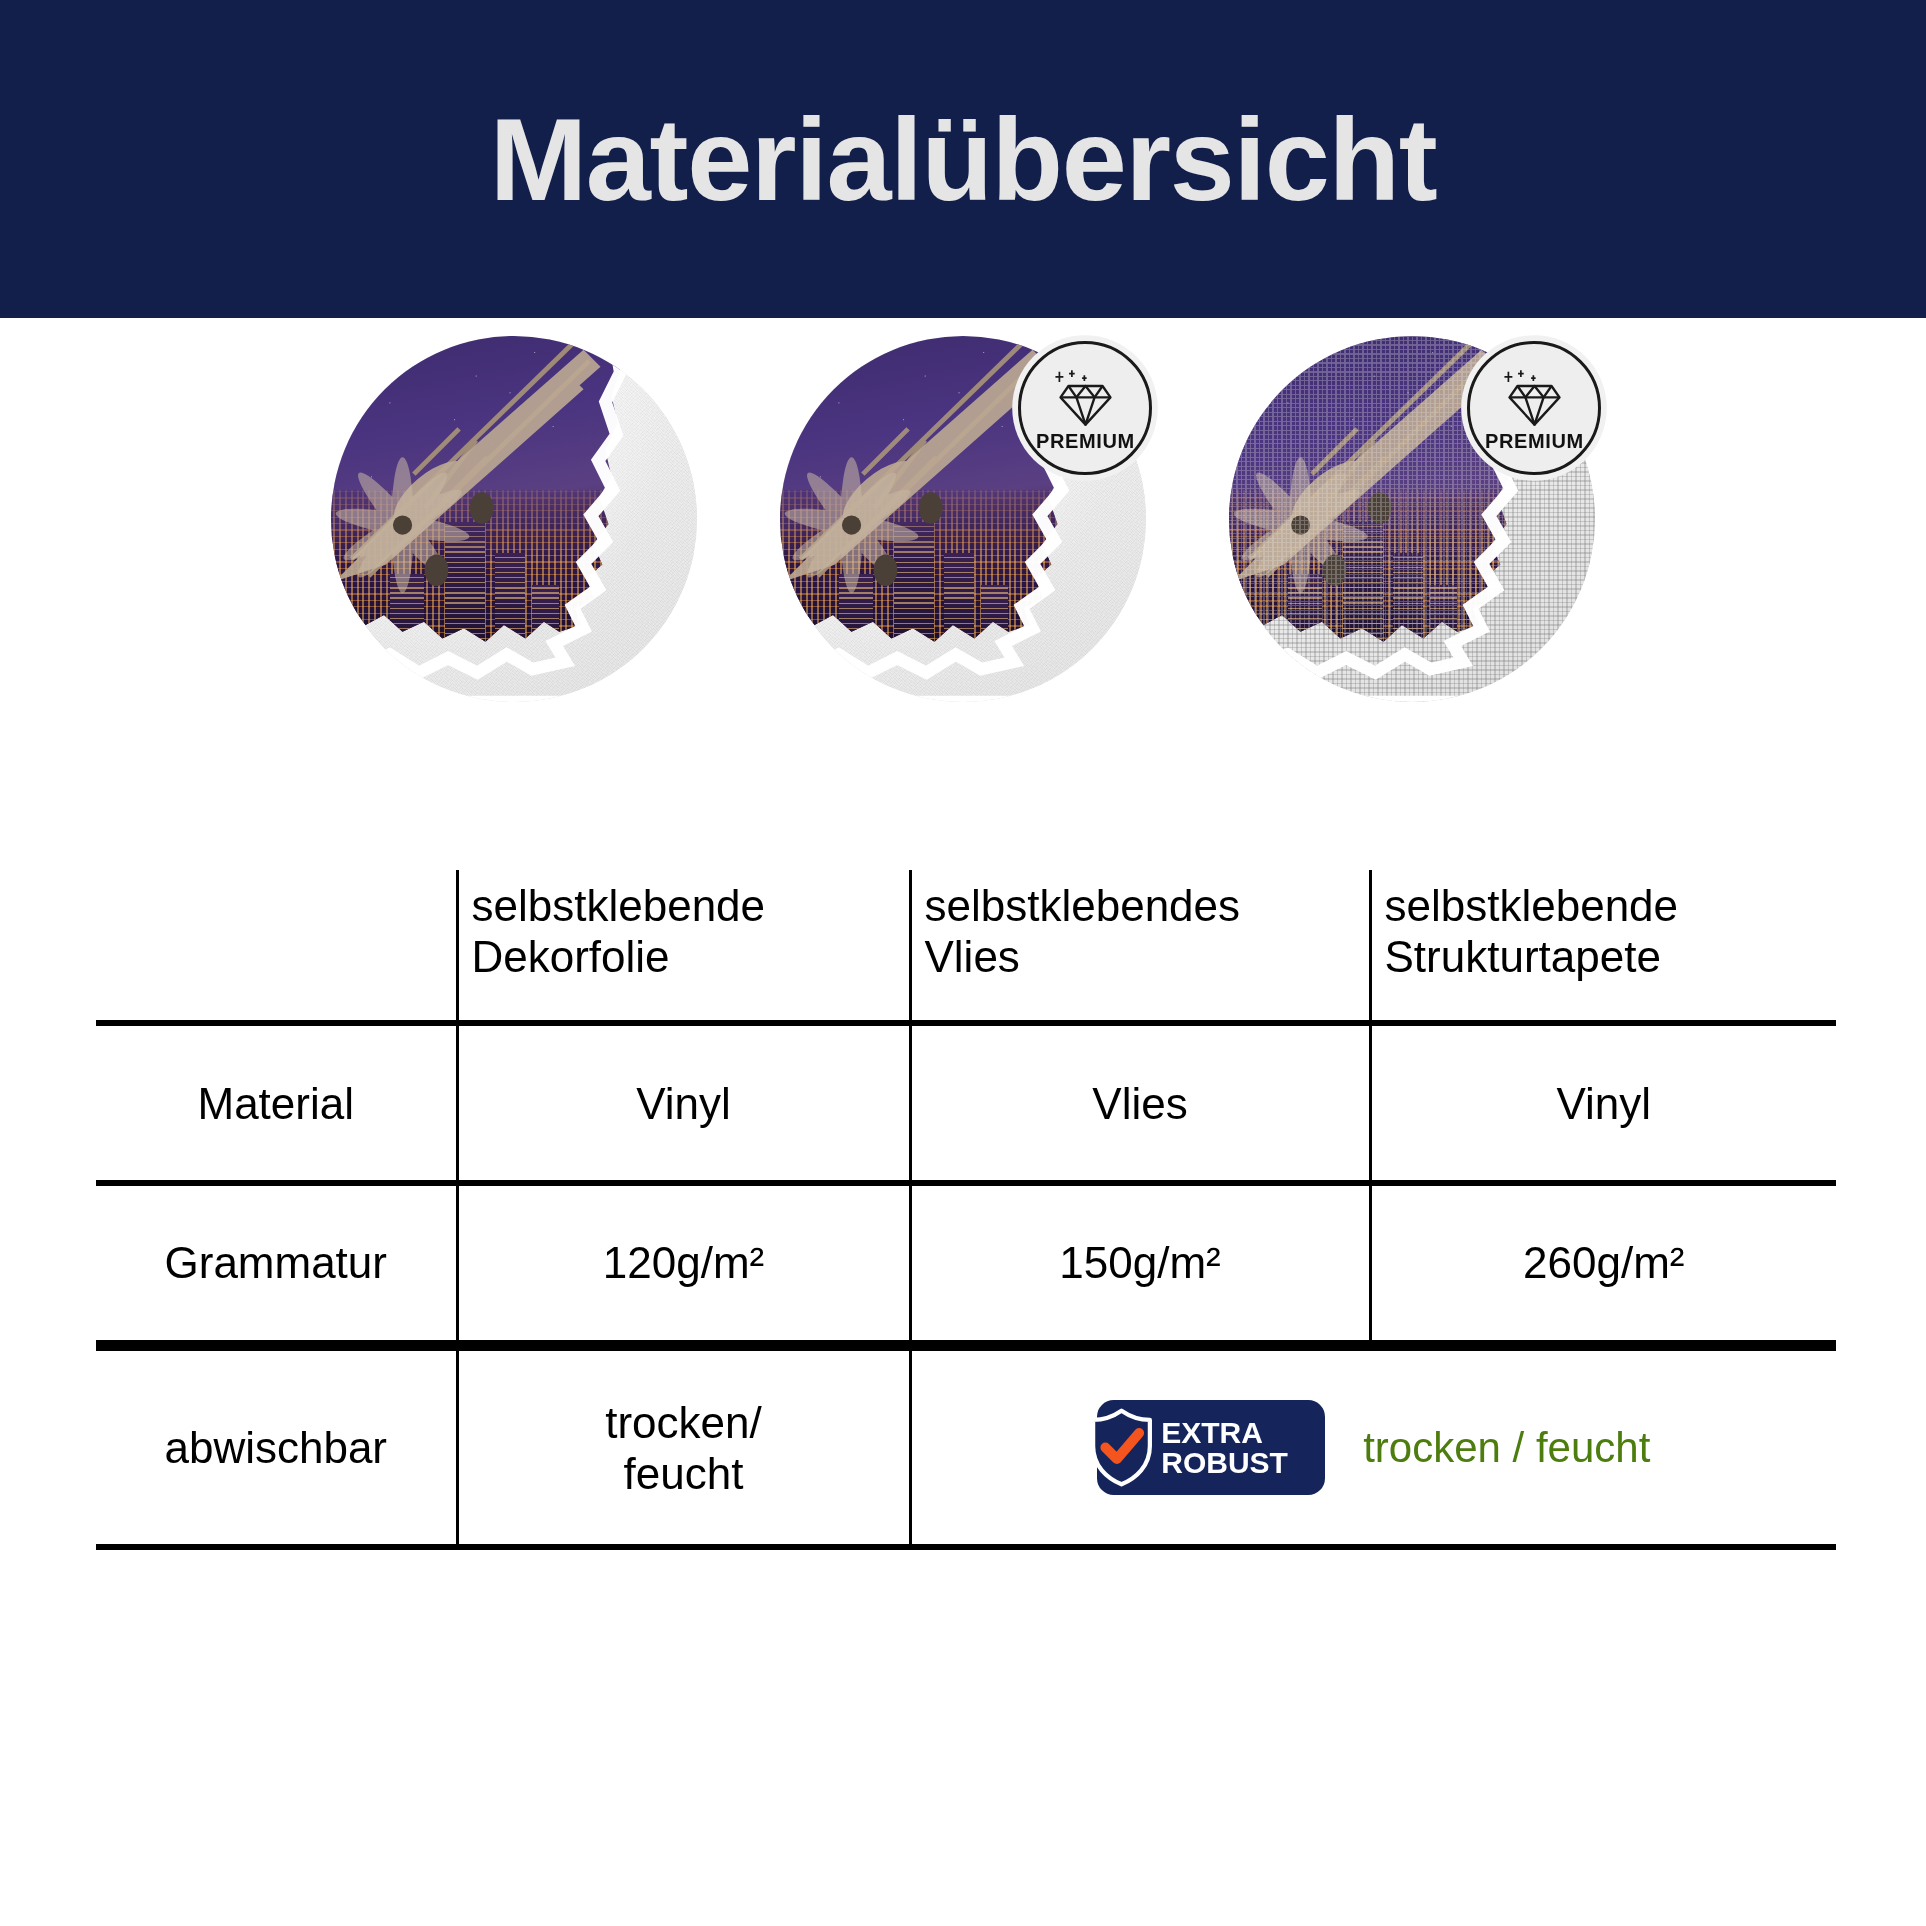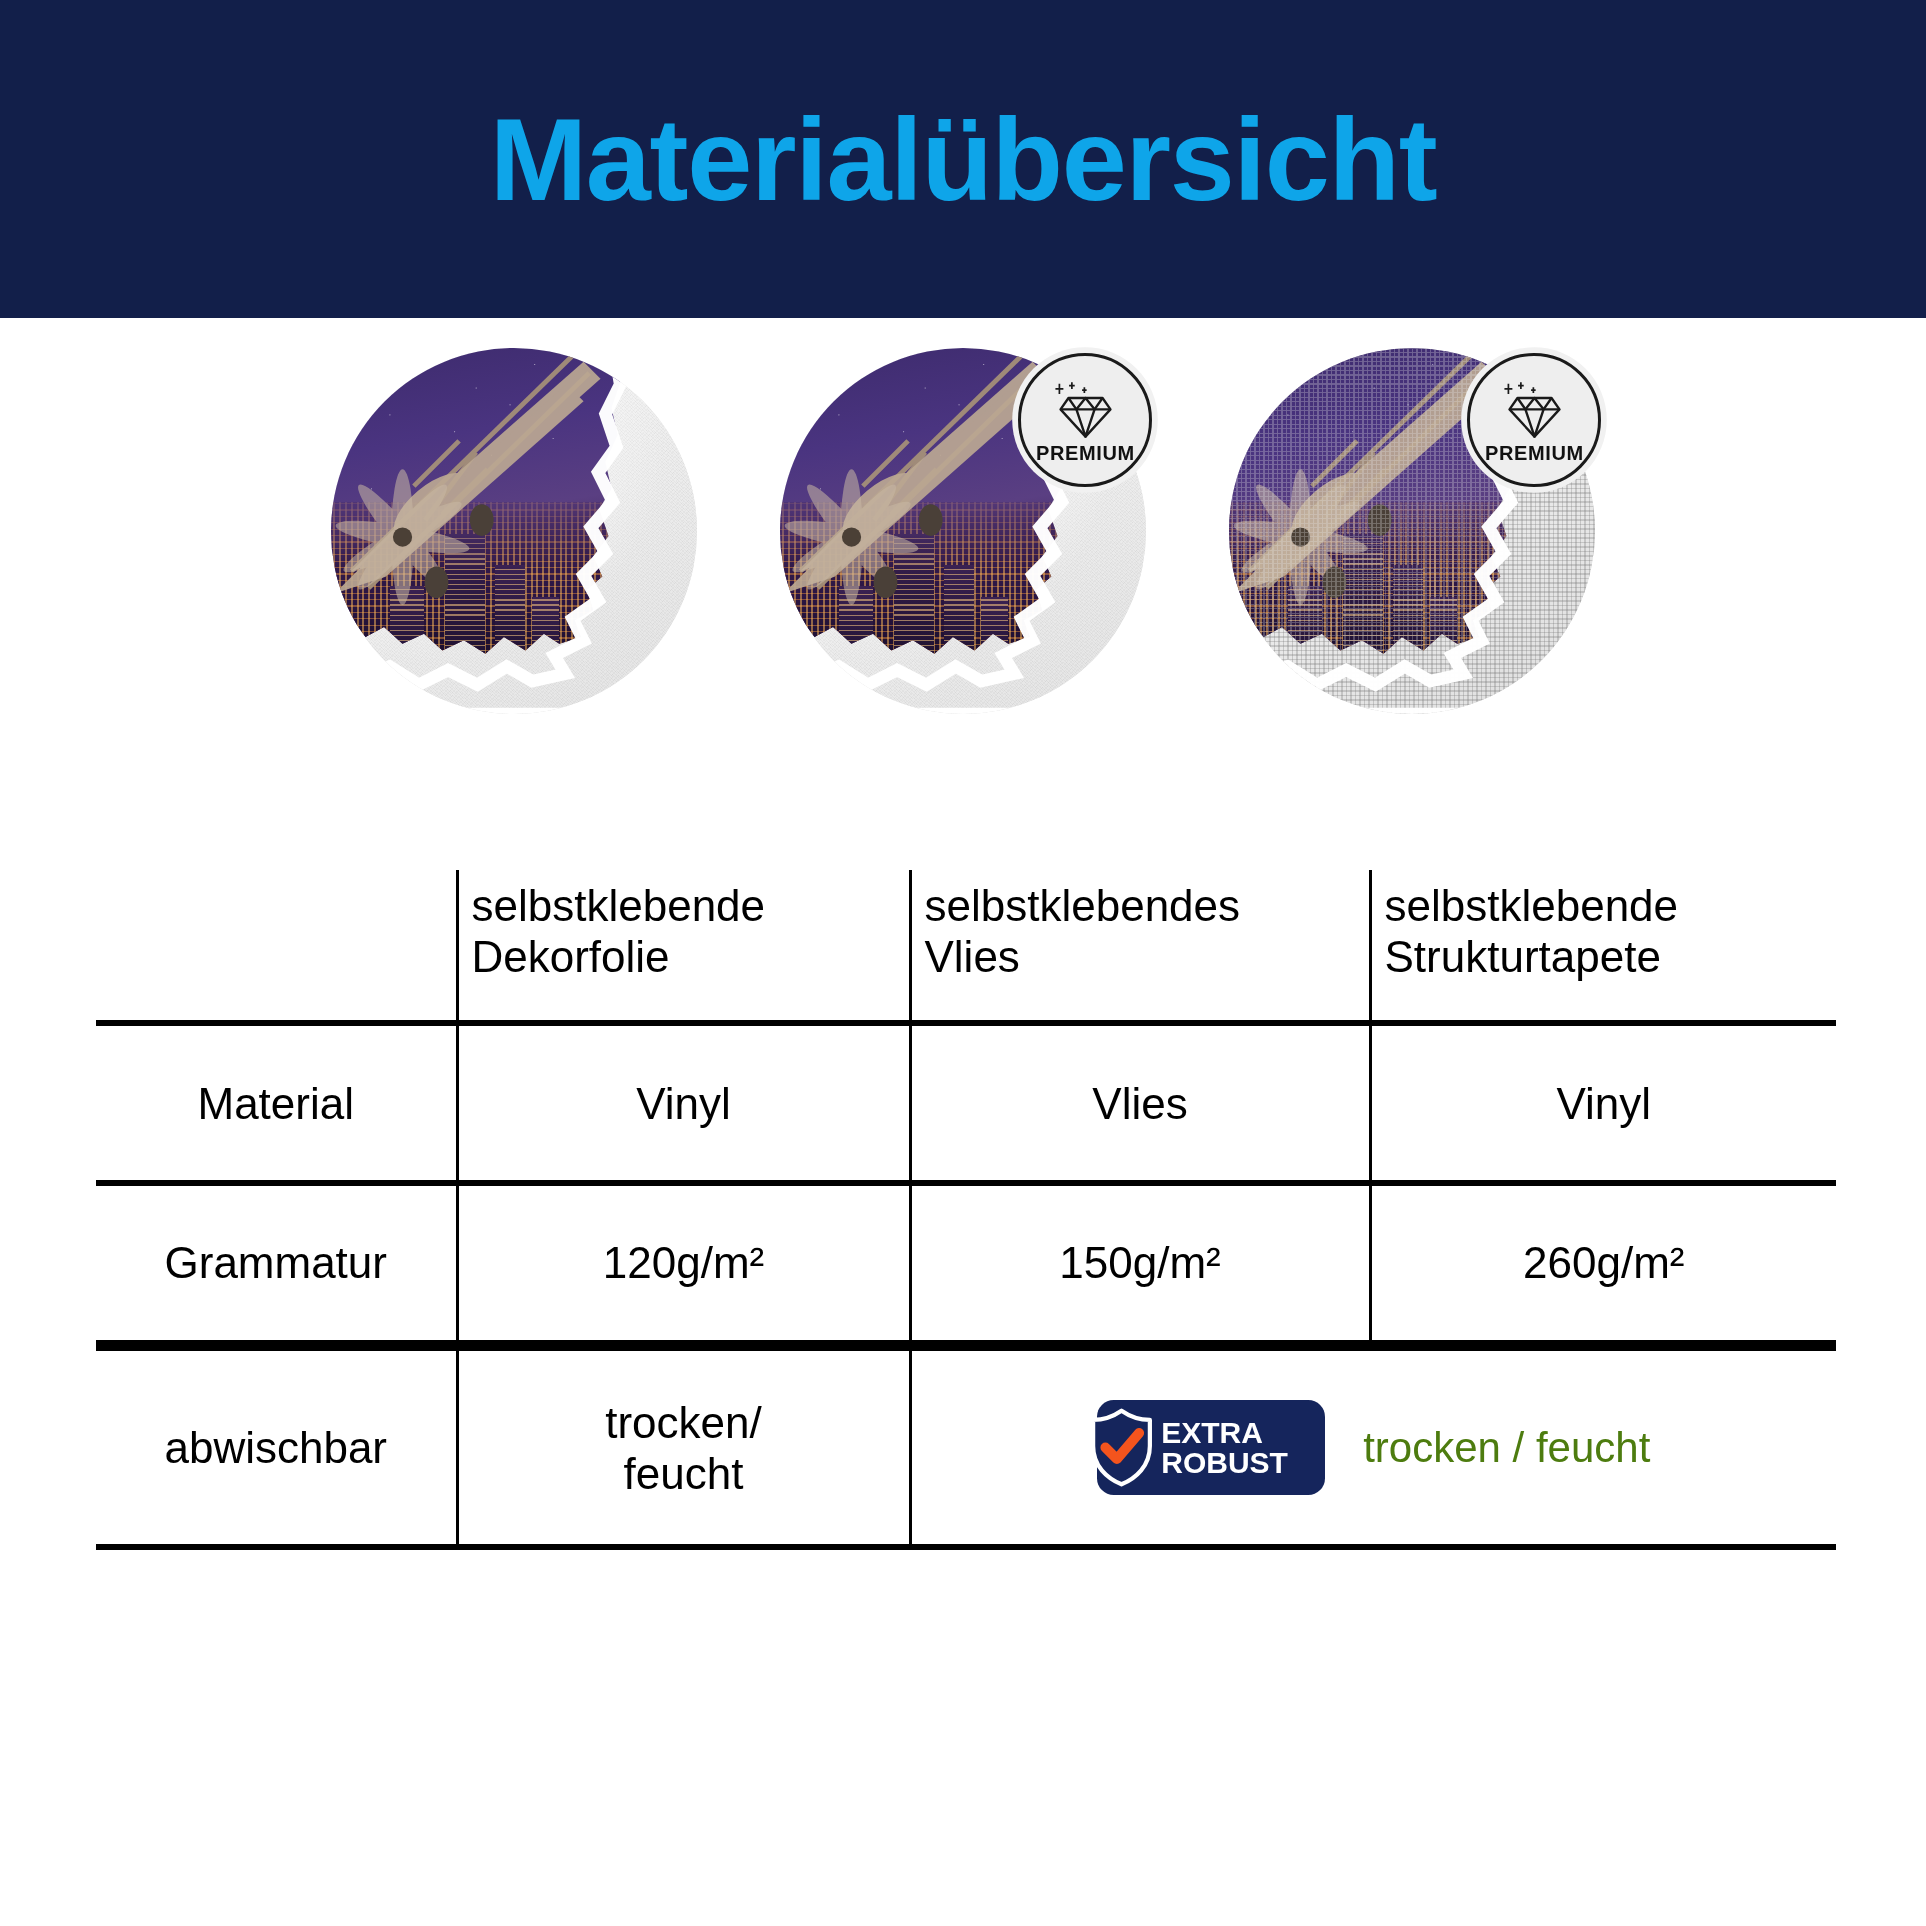--- a/index.html
+++ b/index.html
@@ -21,34 +21,34 @@
     position: absolute;
     left: 0; top: 0;
     width: 1926px;
     height: 318px;
     background: #121f4a;
     display: flex;
     align-items: center;
     justify-content: center;
   }
   .header-title {
-    color: #0ea5e9;
+    color: #e5e5e5;
     font-size: 117px;
     font-weight: bold;
     letter-spacing: -1.3px;
     line-height: 1;
     white-space: nowrap;
     font-family: "Liberation Sans", sans-serif;
   }
 
   
   .products {
     position: absolute;
     left: 0;
-    top: 348px;
+    top: 336px;
     width: 1926px;
     height: 385px;
     display: flex;
     justify-content: center;
     align-items: flex-start;
     gap: 83px;
   }
   .product {
     position: relative;
     width: 366px;

